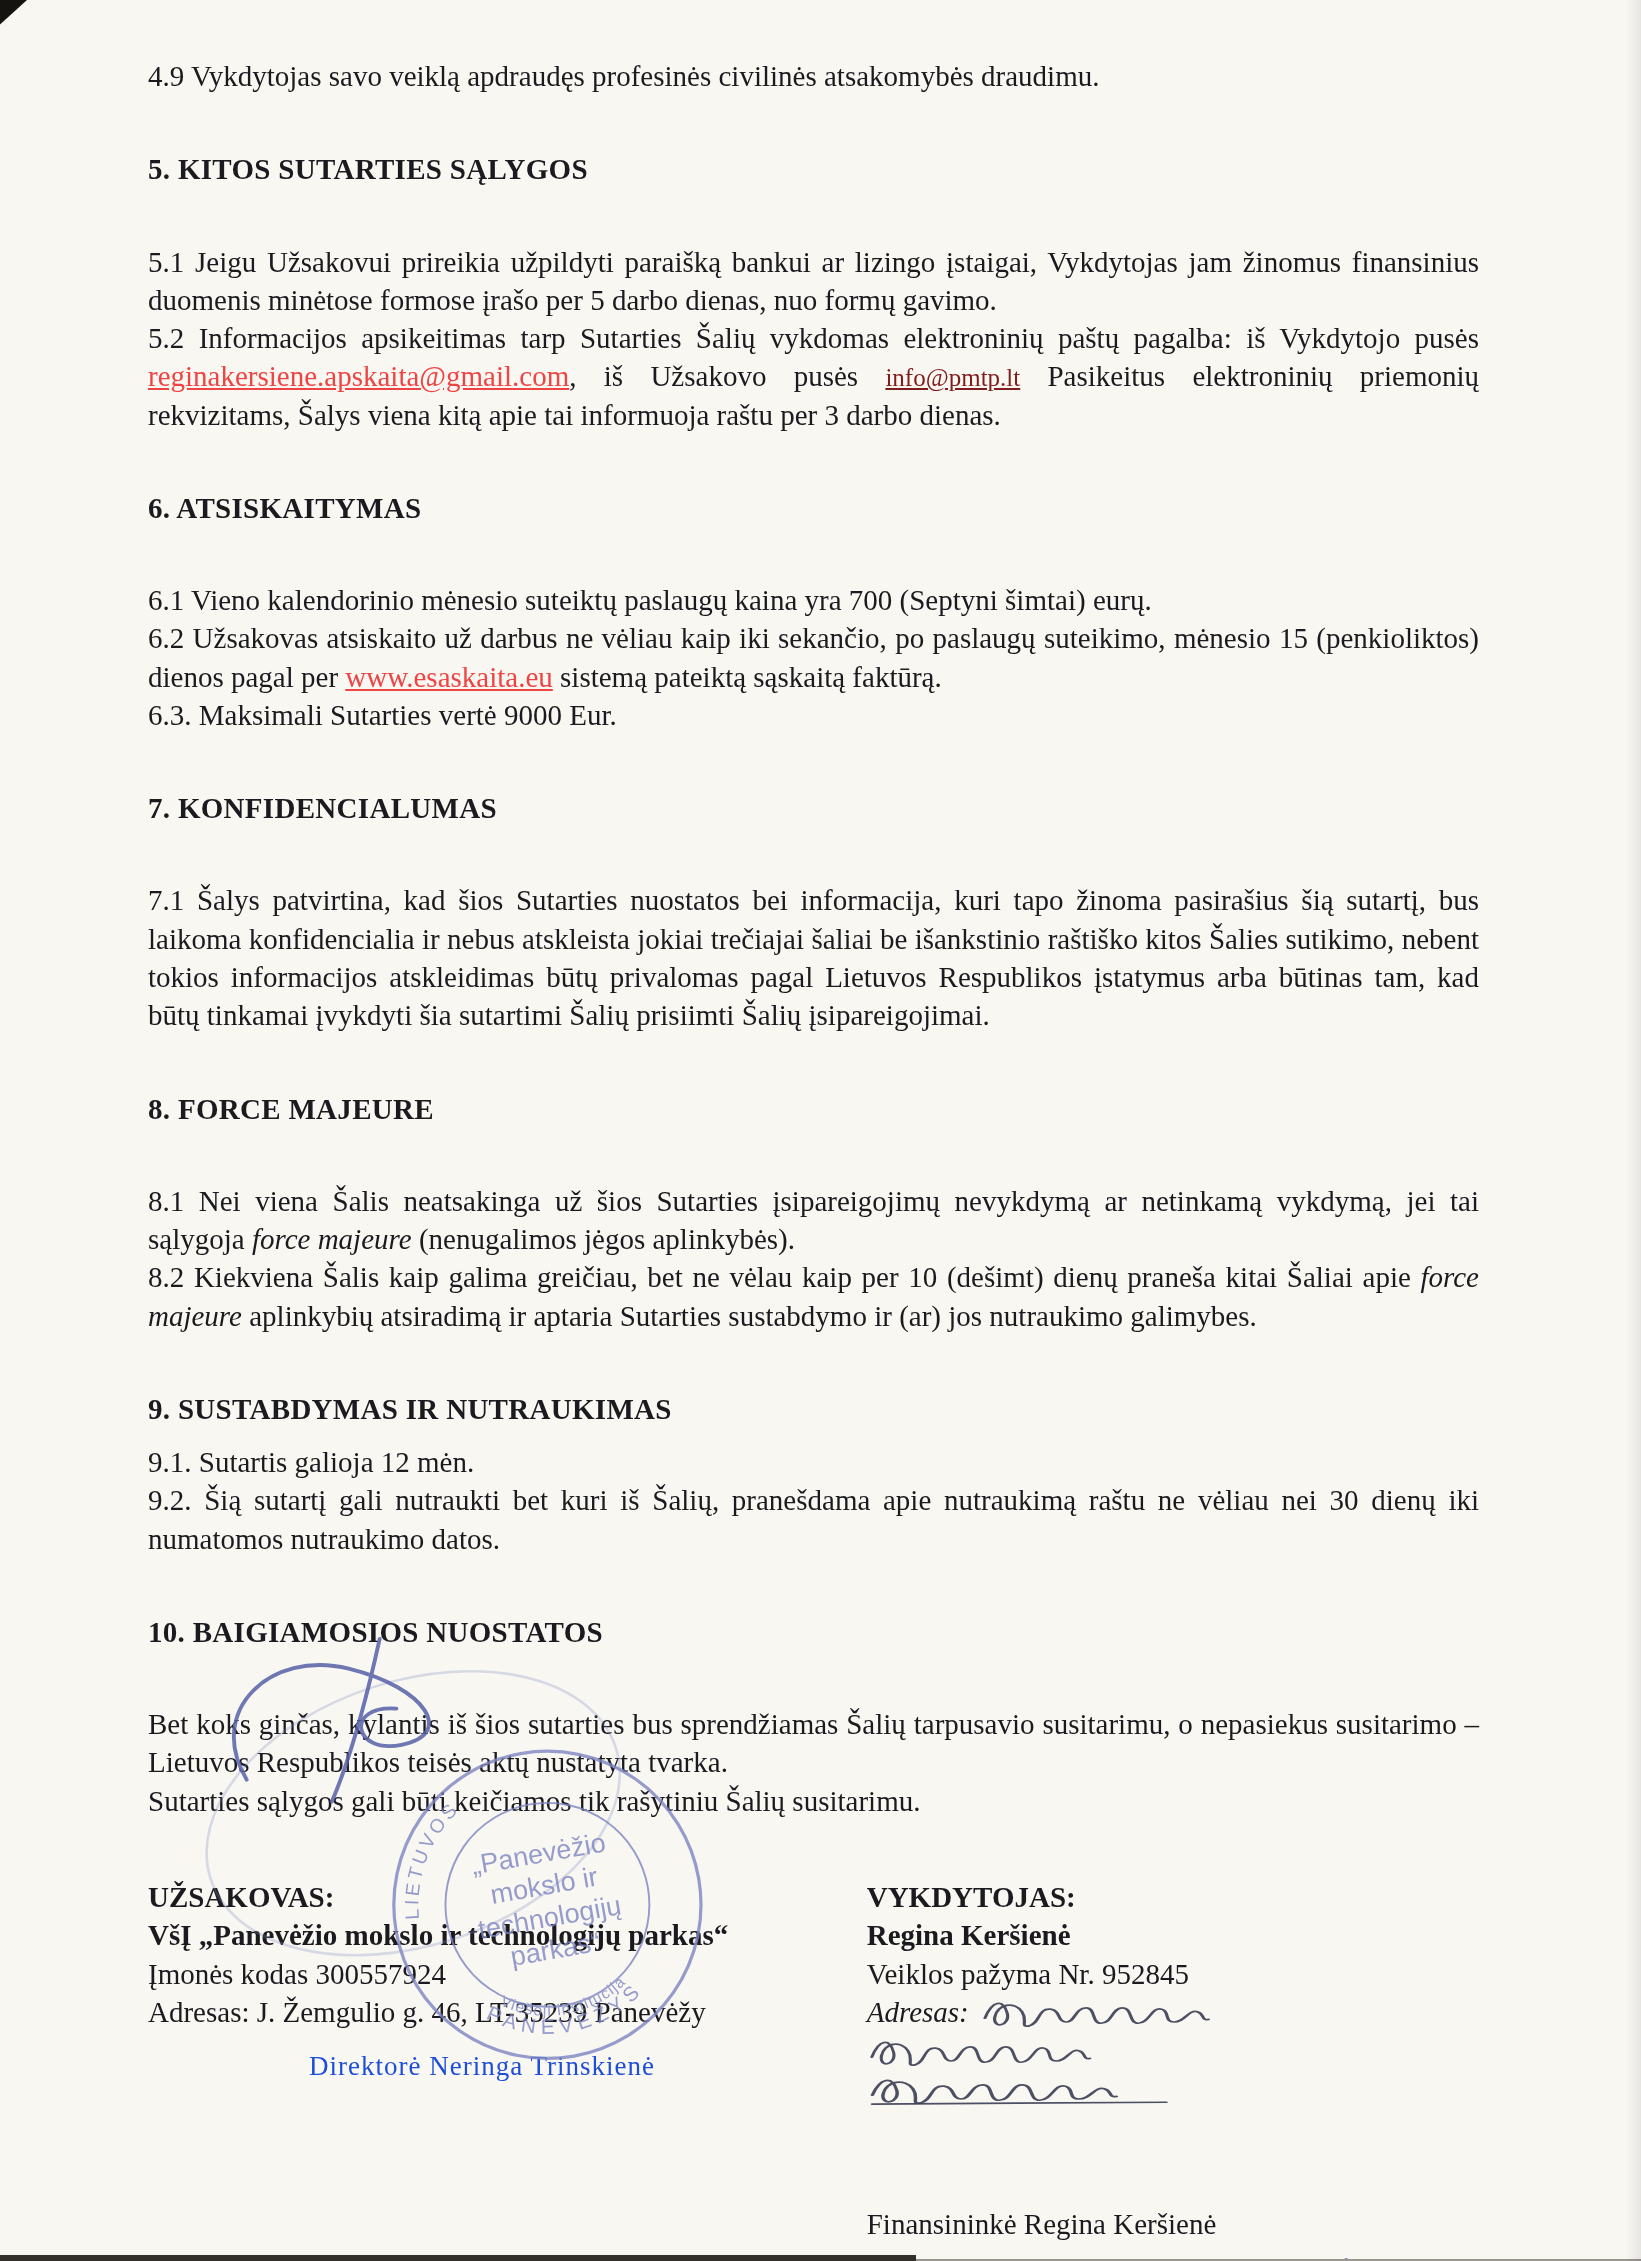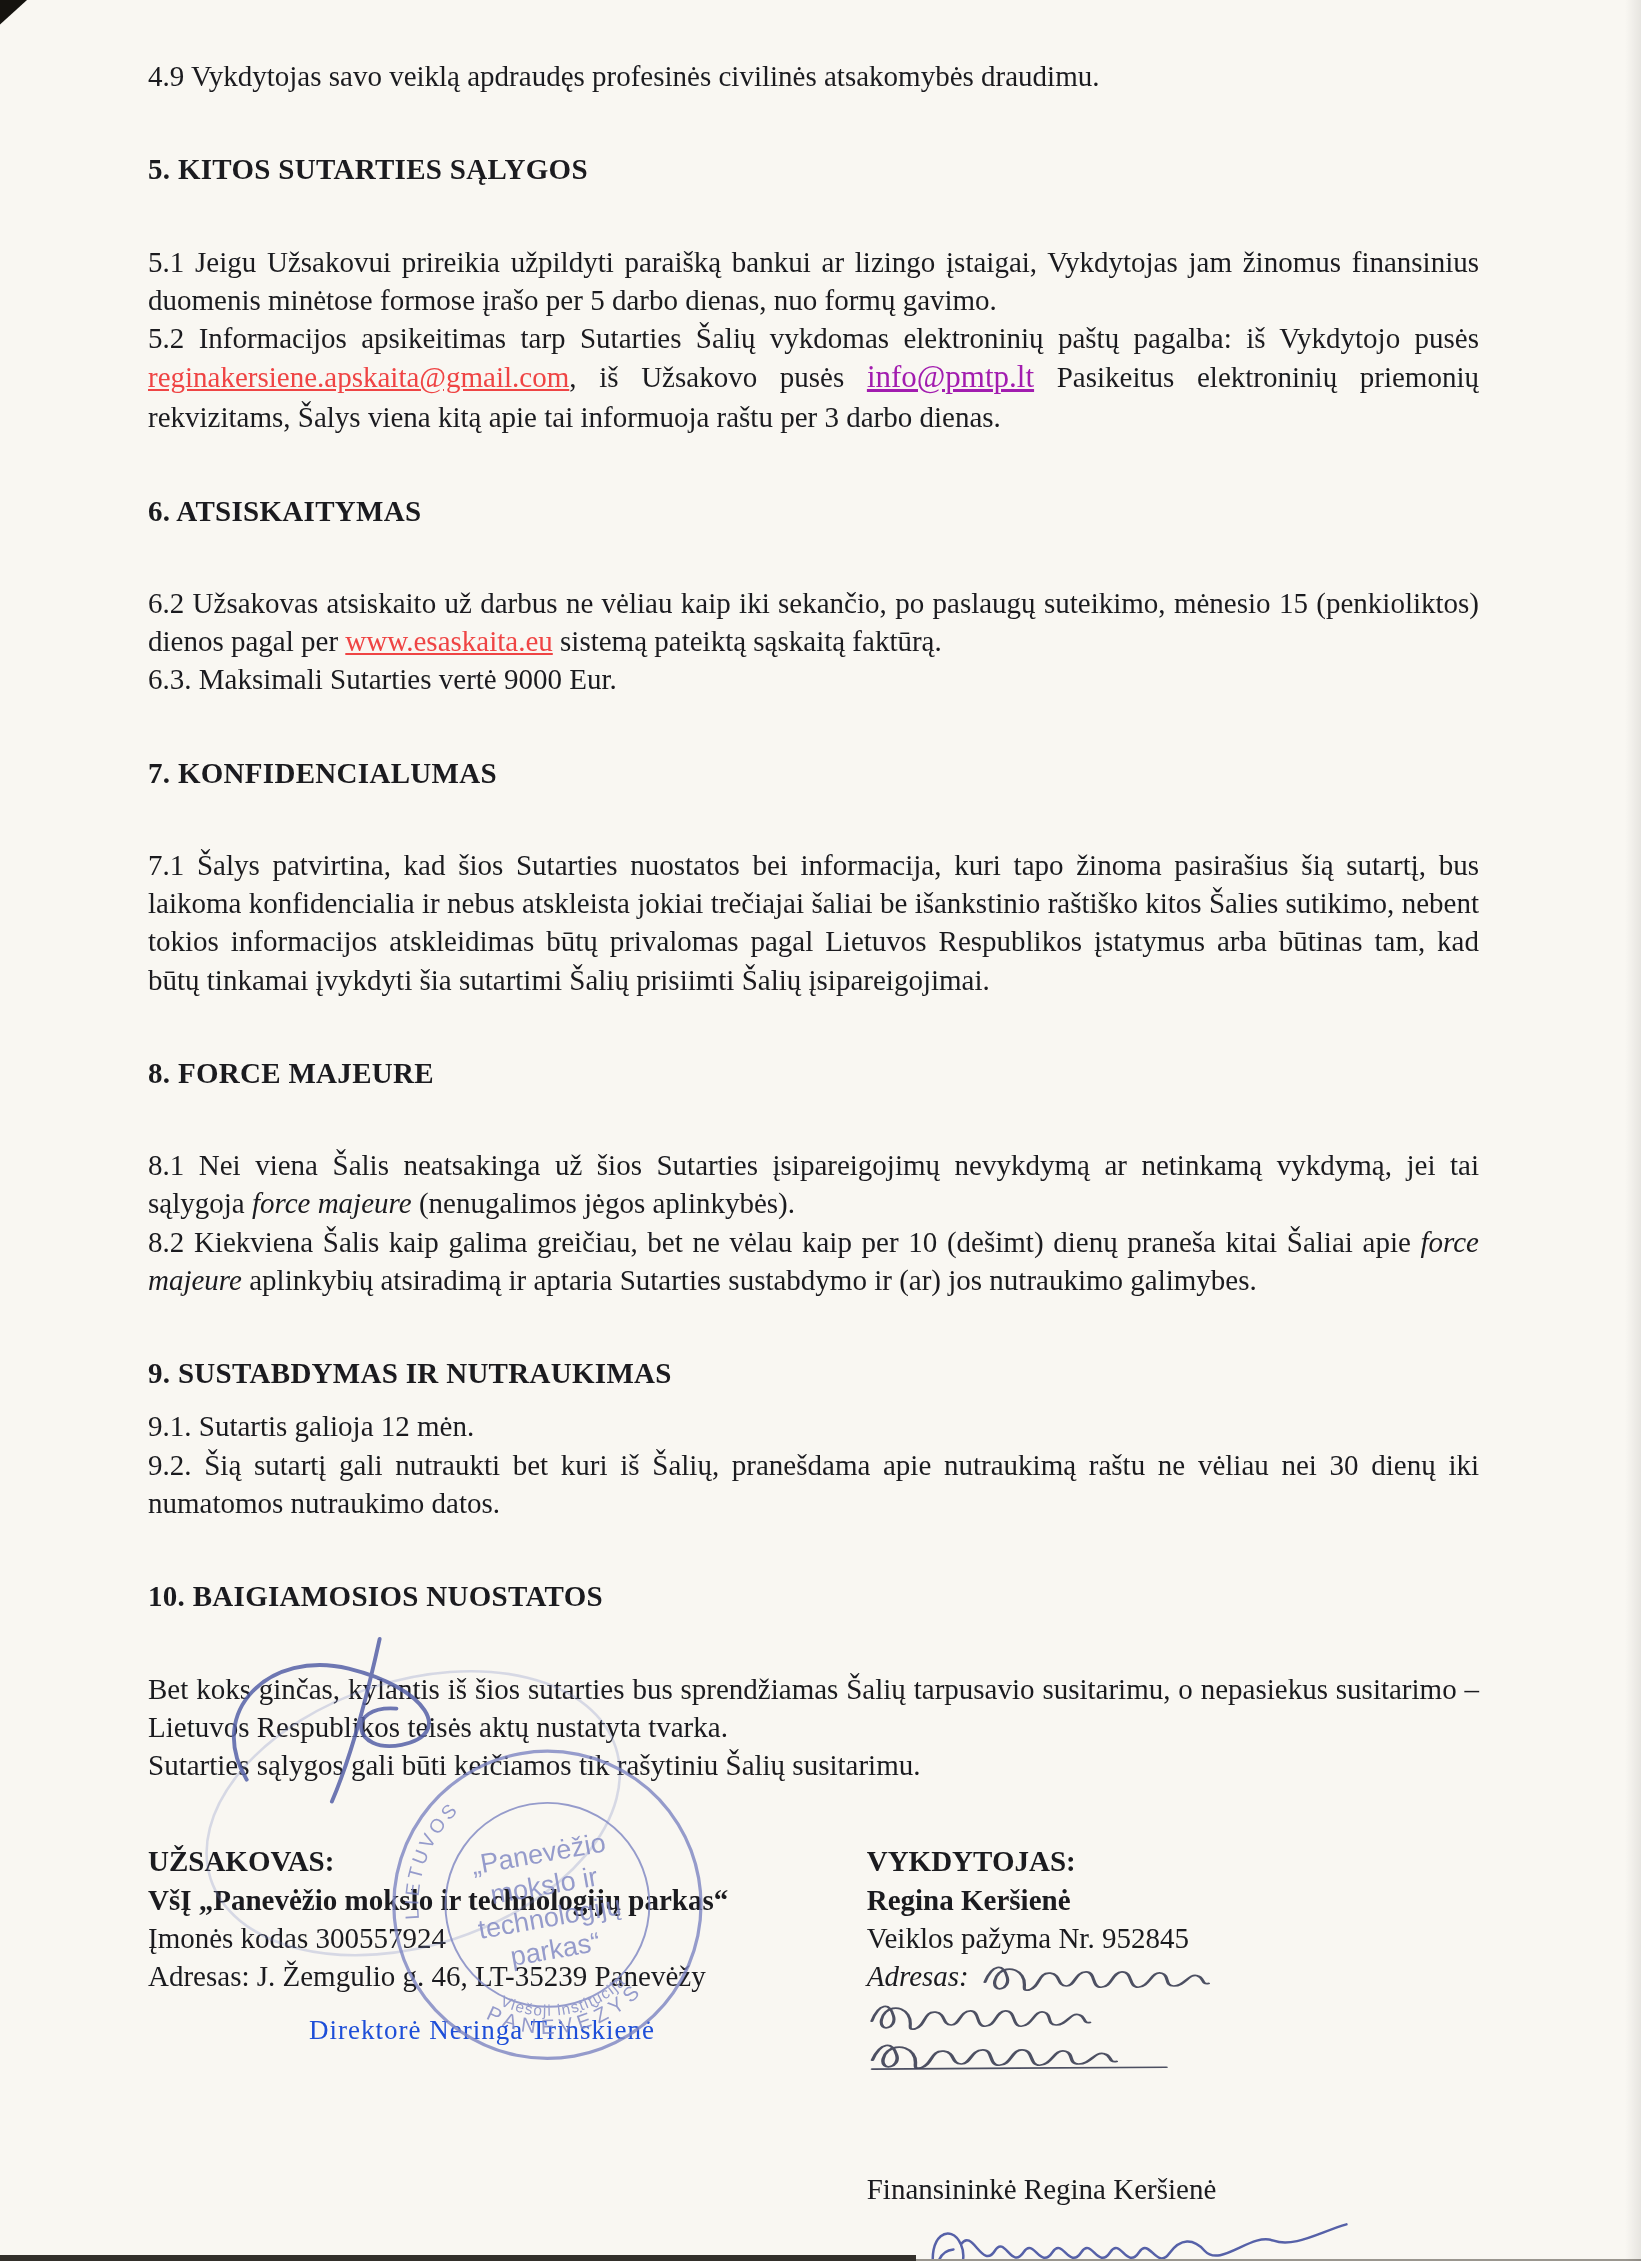--- a/index.html
+++ b/index.html
@@ -29,21 +29,21 @@
 
   h2.sec {
     font-size: 29px;
     font-weight: bold;
     margin: 55px 0 54px 0;
     letter-spacing: 0.3px;
   }
   h2.sec.tight { margin-bottom: 15px; }
 
   a.doclink { color: #ef4444; text-decoration: underline; cursor: pointer; }
-  a.doclink.small { font-size: 31px; color: #a21caf; font-family: Liberation Serif, serif; }
+  a.doclink.small { font-size: 25px; color: #7f1d1d; font-family: Liberation Serif, serif; }
 
   em.fm { }
 
   .footer { display: flex; margin-top: 58px; }
   .col-left  { width: 54%; }
   .col-right { width: 46%; }
   .bold { font-weight: bold; }
 
   .signer-left {
     margin: 18px 0 0 161px;
@@ -97,20 +97,21 @@
 <div class="page">
   <div class="content">
 
     <p class="para">4.9 Vykdytojas savo veiklą apdraudęs profesinės civilinės atsakomybės draudimu.</p>
 
     <h2 class="sec">5. KITOS SUTARTIES SĄLYGOS</h2>
     <p class="para">5.1 Jeigu Užsakovui prireikia užpildyti paraišką bankui ar lizingo įstaigai, Vykdytojas jam žinomus finansinius duomenis minėtose formose įrašo per 5 darbo dienas, nuo formų gavimo.</p>
     <p class="para"><span>5.2 Informacijos apsikeitimas tarp Sutarties Šalių vykdomas elektroninių paštų pagalba: iš Vykdytojo pusės </span><a class="doclink">reginakersiene.apskaita@gmail.com</a><span>, iš Užsakovo pusės </span><a class="doclink small">info@pmtp.lt</a><span>  Pasikeitus elektroninių priemonių rekvizitams, Šalys viena kitą apie tai informuoja raštu per 3 darbo dienas.</span></p>
 
     <h2 class="sec">6. ATSISKAITYMAS</h2>
+    <p class="para">6.1 Vieno kalendorinio mėnesio suteiktų paslaugų kaina yra 700 (Septyni šimtai) eurų.</p>
     <p class="para"><span>6.2 Užsakovas atsiskaito už darbus ne vėliau kaip iki sekančio, po paslaugų suteikimo, mėnesio 15 (penkioliktos) dienos pagal per </span><a class="doclink">www.esaskaita.eu</a><span> sistemą pateiktą sąskaitą faktūrą.</span></p>
     <p class="para">6.3. Maksimali Sutarties vertė 9000 Eur.</p>
 
     <h2 class="sec">7. KONFIDENCIALUMAS</h2>
     <p class="para">7.1 Šalys patvirtina, kad šios Sutarties nuostatos bei informacija, kuri tapo žinoma pasirašius šią sutartį, bus laikoma konfidencialia ir nebus atskleista jokiai trečiajai šaliai be išankstinio raštiško kitos Šalies sutikimo, nebent tokios informacijos atskleidimas būtų privalomas pagal Lietuvos Respublikos įstatymus arba būtinas tam, kad būtų tinkamai įvykdyti šia sutartimi Šalių prisiimti Šalių įsipareigojimai.</p>
 
     <h2 class="sec">8. FORCE MAJEURE</h2>
     <p class="para"><span>8.1 Nei viena Šalis neatsakinga už šios Sutarties įsipareigojimų nevykdymą ar netinkamą vykdymą, jei tai sąlygoja </span><em class="fm">force majeure</em><span> (nenugalimos jėgos aplinkybės).</span></p>
     <p class="para"><span>8.2 Kiekviena Šalis kaip galima greičiau, bet ne vėlau kaip per 10 (dešimt) dienų praneša kitai Šaliai apie </span><em class="fm">force majeure</em><span> aplinkybių  atsiradimą ir aptaria Sutarties sustabdymo ir (ar) jos nutraukimo galimybes.</span></p>
 

